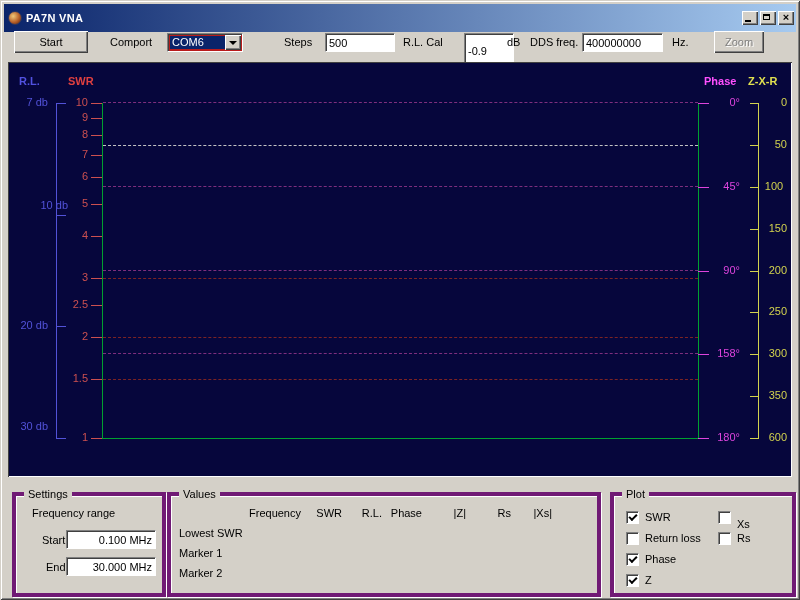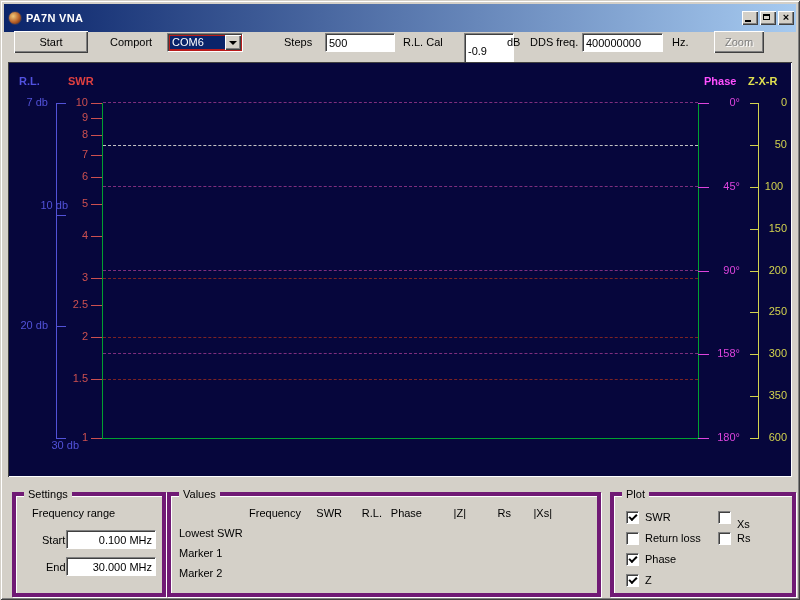--- a/index.html
+++ b/index.html
@@ -93,21 +93,21 @@
     <div class="axis-title" style="left:696px;top:13px;color:#ff50ff;">Phase</div>
     <div class="axis-title" style="left:740px;top:13px;color:#e0e050;">Z-X-R</div>
   <div class="vline" style="left:48px;top:41px;width:1px;height:336px;background:#5252d8;"></div>
       <div class="tick" style="left:48px;top:41px;width:10px;height:1px;background:#5252d8;"></div>
       <div class="lbl" style="left:0;top:34px;width:40px;text-align:right;color:#5252d8;">7 db</div>
       <div class="tick" style="left:48px;top:152.66666666666669px;width:10px;height:1px;background:#5252d8;"></div>
       <div class="lbl" style="left:0;top:137px;width:40px;text-align:right;color:#5252d8;margin-left:20px;">10 db</div>
       <div class="tick" style="left:48px;top:264.33333333333337px;width:10px;height:1px;background:#5252d8;"></div>
       <div class="lbl" style="left:0;top:257.33333333333337px;width:40px;text-align:right;color:#5252d8;">20 db</div>
       <div class="tick" style="left:48px;top:376px;width:10px;height:1px;background:#5252d8;"></div>
-      <div class="lbl" style="left:0;top:377px;width:40px;text-align:right;color:#5252d8;padding-left:31px;">30 db</div>
+      <div class="lbl" style="left:0;top:358px;width:40px;text-align:right;color:#5252d8;">30 db</div>
       <div class="tick" style="left:83px;top:41px;width:11px;height:1px;background:#cc5050;"></div>
       <div class="lbl" style="left:42px;top:34px;width:38px;text-align:right;color:#cc5050;">10</div>
       <div class="tick" style="left:83px;top:56.32875933782617px;width:11px;height:1px;background:#cc5050;"></div>
       <div class="lbl" style="left:42px;top:49.32875933782617px;width:38px;text-align:right;color:#cc5050;">9</div>
       <div class="tick" style="left:83px;top:73.46485435769891px;width:11px;height:1px;background:#cc5050;"></div>
       <div class="lbl" style="left:42px;top:66.46485435769891px;width:38px;text-align:right;color:#cc5050;">8</div>
       <div class="tick" style="left:83px;top:92.89215659522397px;width:11px;height:1px;background:#cc5050;"></div>
       <div class="lbl" style="left:42px;top:85.89215659522397px;width:38px;text-align:right;color:#cc5050;">7</div>
       <div class="tick" style="left:83px;top:115.31933112147938px;width:11px;height:1px;background:#cc5050;"></div>
       <div class="lbl" style="left:42px;top:108.31933112147938px;width:38px;text-align:right;color:#cc5050;">6</div>

